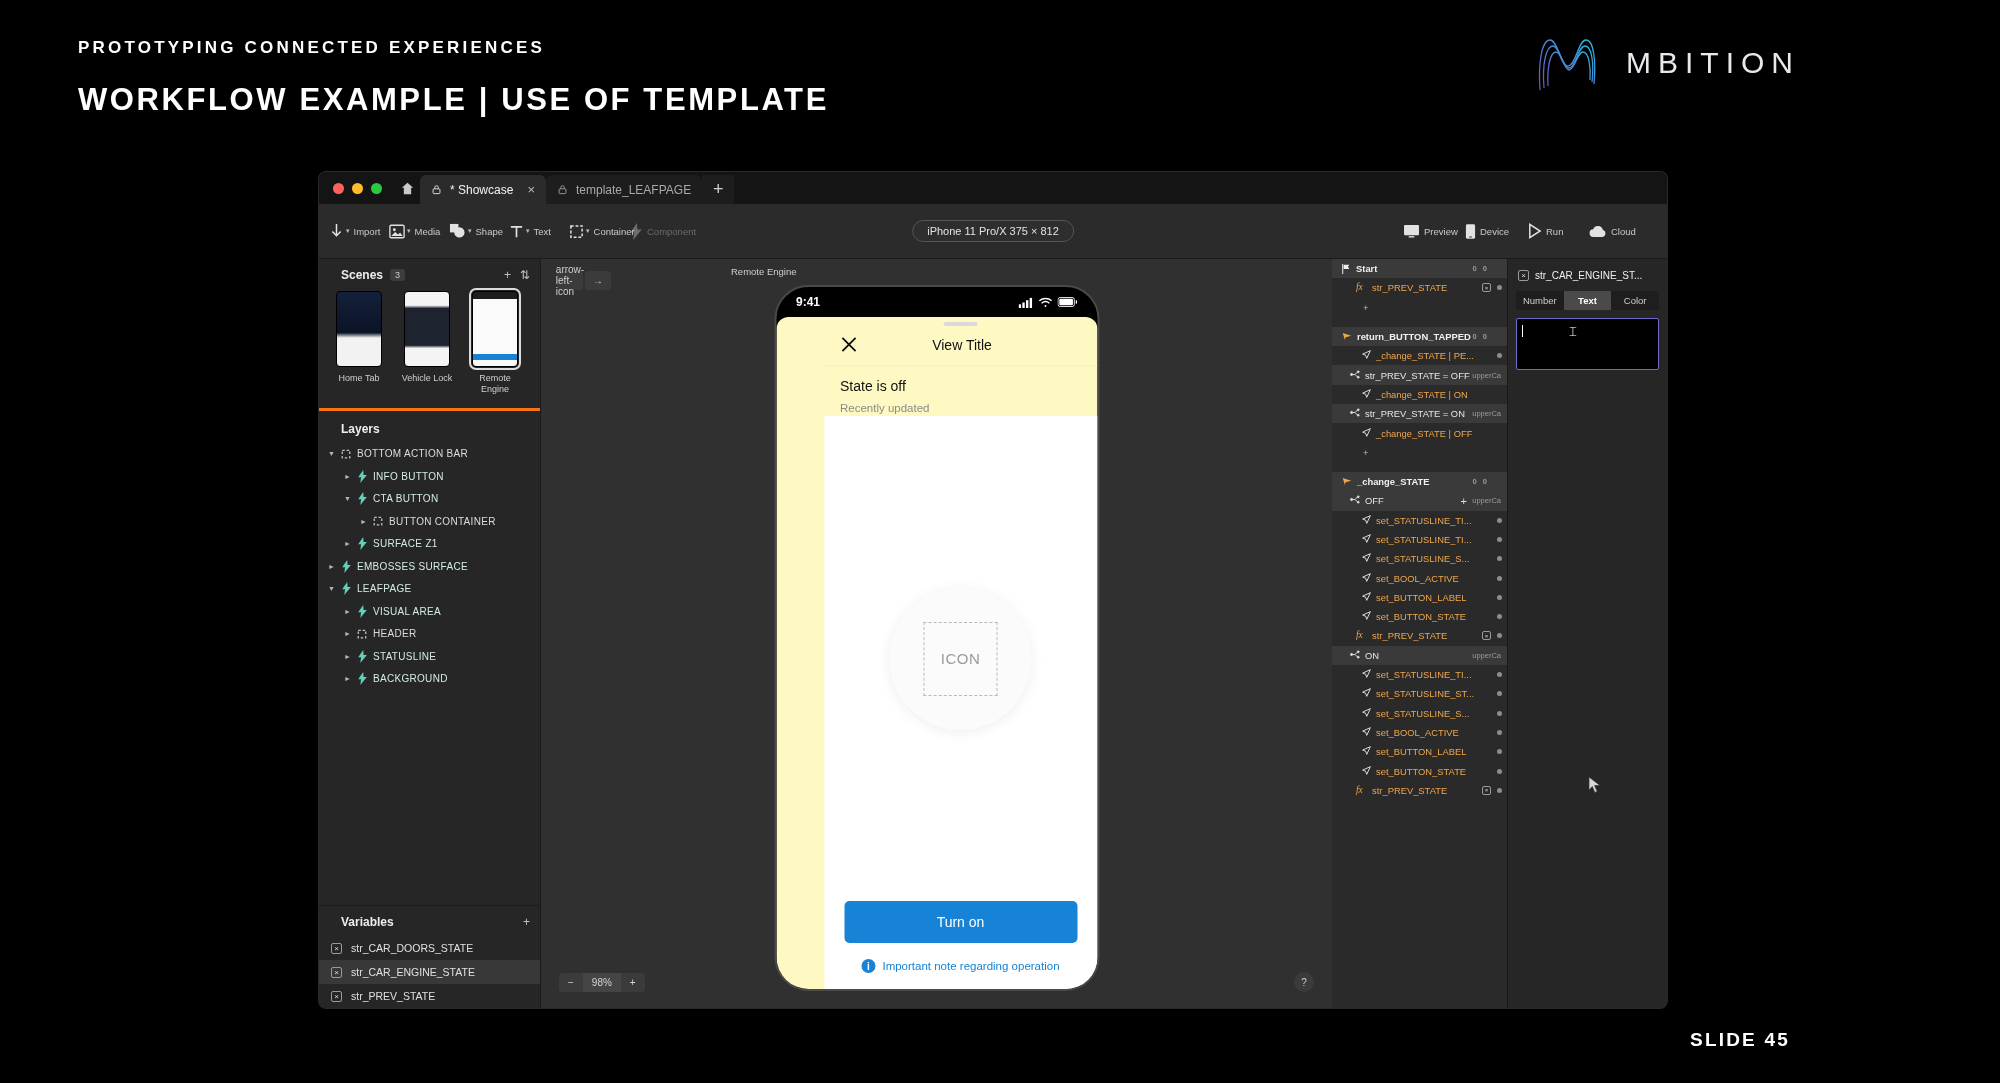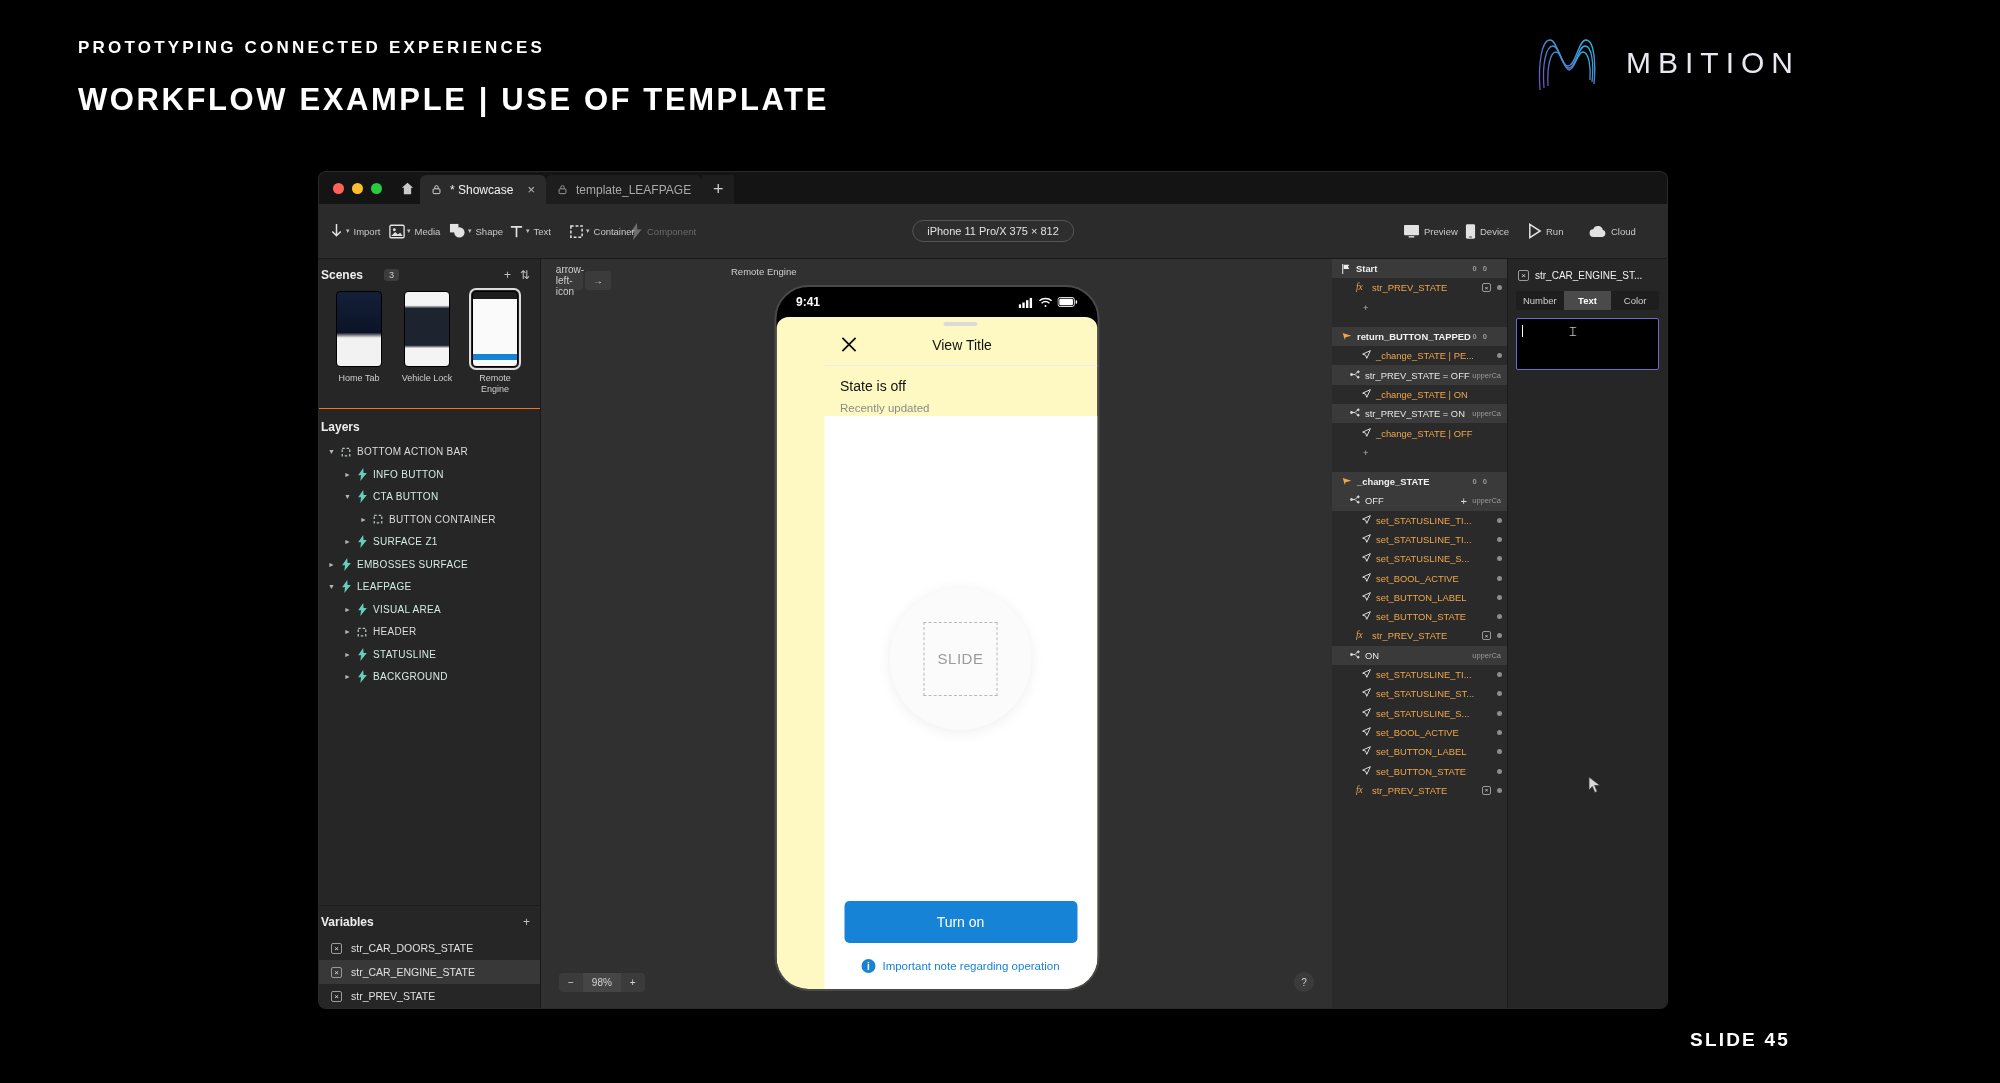--- a/index.html
+++ b/index.html
@@ -79,36 +79,36 @@
   }
   .right-tools { position: absolute; right: 18px; display: flex; gap: 2px; }
 
   
   .body { display: flex; height: calc(836px - 32px - 55px); }
 
   
   .left { width: 222px; background: #262626; border-right: 1px solid #1a1a1a;
           display: flex; flex-direction: column; }
   .sect-head {
-    display: flex; align-items: center; padding: 9px 10px 7px 2px; gap: 21px;
+    display: flex; align-items: center; padding: 9px 10px 7px 22px; gap: 7px;
   }
   .sect-title { font-size: 12px; color: #eee; font-weight: bold; }
   .count-badge { background: #3d3d3d; color: #ccc; font-size: 9px; border-radius: 3px; padding: 1px 5px; }
   .sect-actions { margin-left: auto; display: flex; gap: 9px; color: #c2c2c2; font-size: 12px; }
 
   .scenes-row { display: flex; gap: 12px; padding: 2px 10px 12px 12px; }
   .scene { width: 56px; }
   .scene-thumb {
     width: 46px; height: 76px; border-radius: 4px; background: #111;
     margin: 0 auto; overflow: hidden; position: relative; border: 1px solid #000;
   }
   .scene.selected .scene-thumb { outline: 2px solid #dcdcdc; outline-offset: 1px; }
   .scene-label { font-size: 9px; color: #cfcfcf; text-align: center; margin-top: 6px; line-height: 1.25; }
 
-  .layers-wrap { border-top: 1px solid #f97316; padding-top: 2px; flex: 1; overflow: hidden; }
+  .layers-wrap { border-top: 3px solid #f97316; padding-top: 2px; flex: 1; overflow: hidden; }
   .layer {
     display: flex; align-items: center; height: 22.5px; font-size: 10px;
     color: #dcdcdc; letter-spacing: .3px; padding-right: 6px;
   }
   .layer .caret { width: 13px; text-align: center; font-size: 7px; color: #b6b6b6; flex: none; }
   .layer .licon { width: 16px; display: flex; align-items: center; justify-content: center; flex: none; }
   .layer .lname { margin-left: 3px; white-space: nowrap; overflow: hidden; text-overflow: ellipsis; }
   .layer.comp .lname { color: #d3ece6; }
 
   .vars-wrap { border-top: 1px solid #1d1d1d; }
@@ -544,21 +544,21 @@
                   <path d="M2 2l14 14M16 2L2 16"></path>
                 </svg>
               <div class="sheet-title">View Title</div>
             </div>
             <div class="sheet-sub">
               <div class="sub-main">State is off</div>
               <div class="sub-secondary">Recently updated</div>
             </div>
             <div class="icon-area">
               <div class="icon-circle">
-                <div class="icon-box">SLIDE</div>
+                <div class="icon-box">ICON</div>
               </div>
             </div>
             <div class="cta-zone">
               <div class="cta-btn">Turn on</div>
               <div class="note-row">
                 <span class="note-ic">i</span>
                 <span class="note-txt">Important note regarding operation</span>
               </div>
             </div>
           </div>

